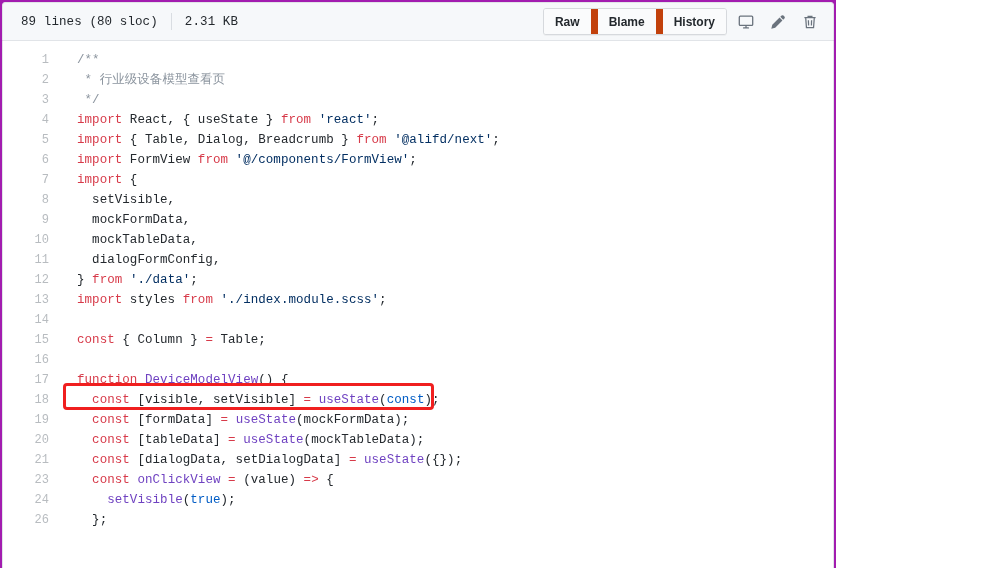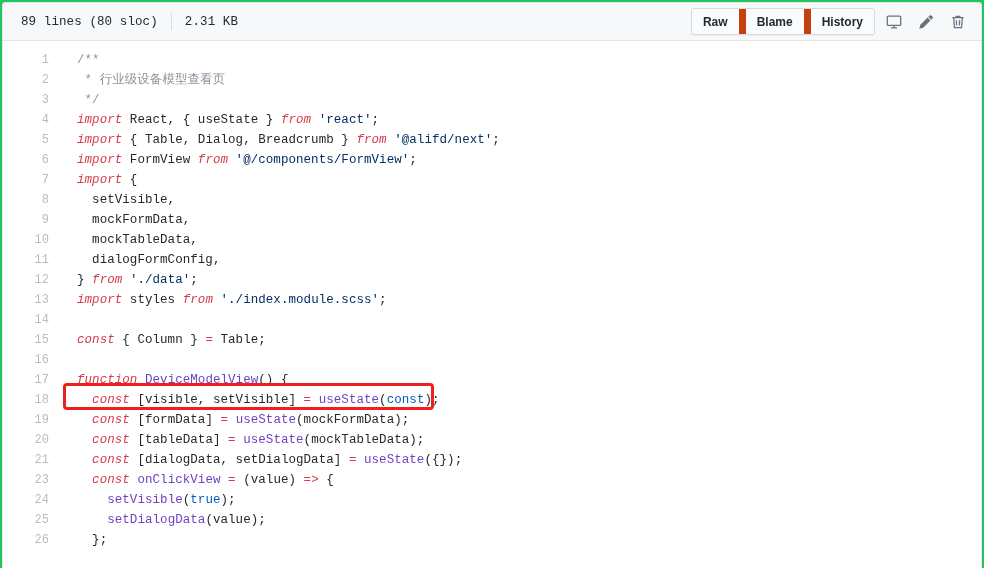--- a/index.html
+++ b/index.html
@@ -10,23 +10,23 @@
   body {
     width: 984px;
     height: 568px;
     overflow: hidden;
     font-family: "Liberation Sans", sans-serif;
     -webkit-font-smoothing: antialiased;
   }
 
   .file-viewer {
     position: relative;
-    width: 984px;
+    width: 836px;
     height: 568px;
-    background: #22c55e;
+    background: #a21caf;
     box-sizing: border-box;
   }
 
   
   .file-header {
     position: absolute;
     left: 2px;
     top: 2px;
     right: 2px;
     height: 39px;
@@ -149,21 +149,21 @@
     font-family: "Liberation Mono", "DejaVu Sans Mono", monospace;
     font-size: 12.5px;
     line-height: 20px;
     color: #24292e;
     white-space: pre;
     letter-spacing: 0.05px;
   }
 
   
   .tok-comment  { color: #8b949e; }
-  .tok-keyword  { color: #d73a49; font-style: italic; }
+  .tok-keyword  { color: #d73a49; }
   .tok-string   { color: #032f62; }
   .tok-fn       { color: #6f42c1; }
   .tok-const    { color: #005cc5; }
   .tok-op       { color: #d73a49; }
   .tok-plain    { color: #24292e; }
 
   
   .annotation-box {
     position: absolute;
     left: 63px;
@@ -315,24 +315,20 @@
           </tr>
           <tr>
             <td class="ln">23</td>
             <td class="lc"><span class="tok-plain">  </span><span class="tok-keyword">const</span><span class="tok-plain"> </span><span class="tok-fn">onClickView</span><span class="tok-plain"> </span><span class="tok-op">=</span><span class="tok-plain"> (value) </span><span class="tok-op">=&gt;</span><span class="tok-plain"> {</span></td>
           </tr>
           <tr>
             <td class="ln">24</td>
             <td class="lc"><span class="tok-plain">    </span><span class="tok-fn">setVisible</span><span class="tok-plain">(</span><span class="tok-const">true</span><span class="tok-plain">);</span></td>
           </tr>
           <tr>
-            <td class="ln">25</td>
-            <td class="lc"><span class="tok-plain">    </span><span class="tok-fn">setDialogData</span><span class="tok-plain">(value);</span></td>
-          </tr>
-          <tr>
             <td class="ln">26</td>
             <td class="lc"><span class="tok-plain">  };</span></td>
           </tr>
         </tbody>
     </table>
   </div>
 
   <div class="annotation-box" style="border-color: rgb(240, 31, 31);"></div>
 
 </div>

